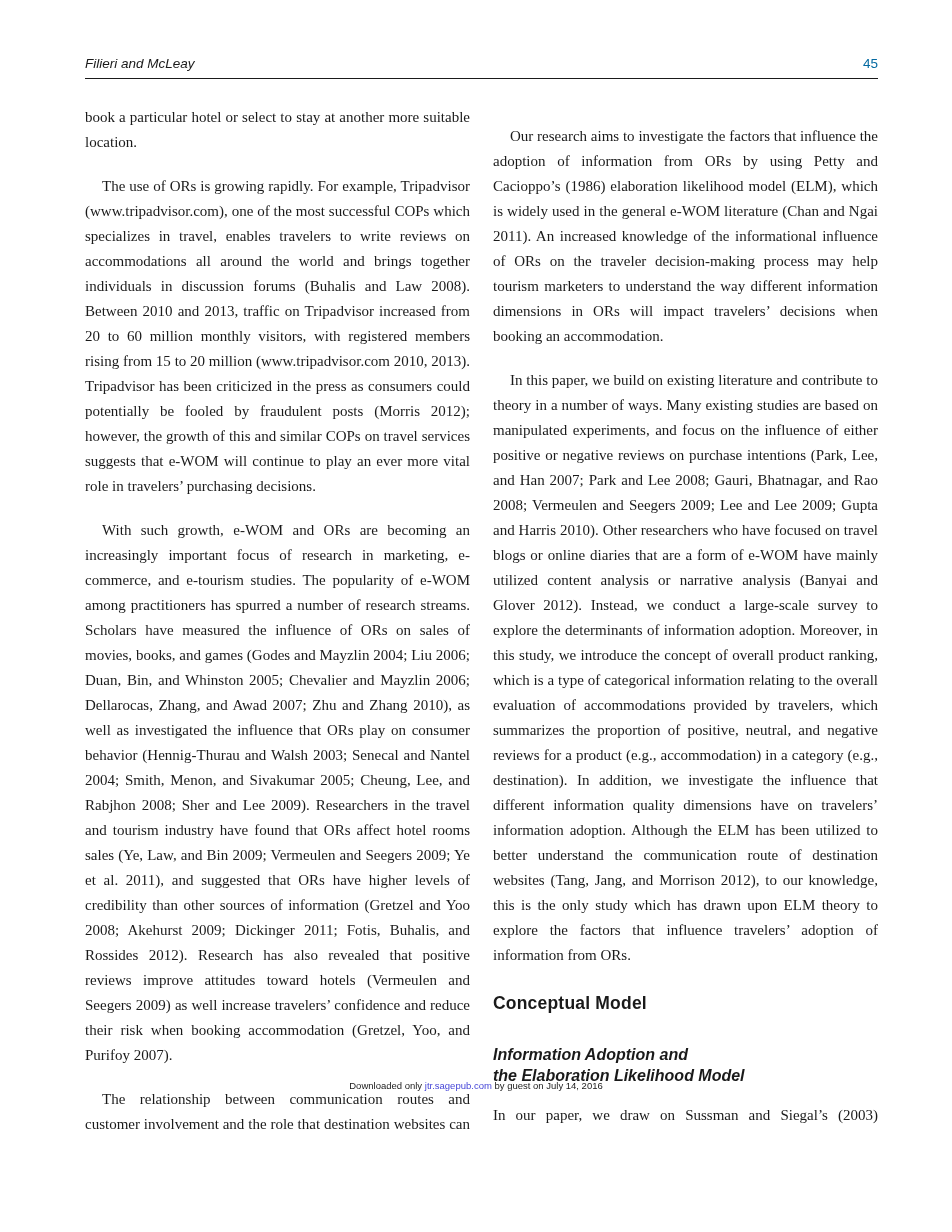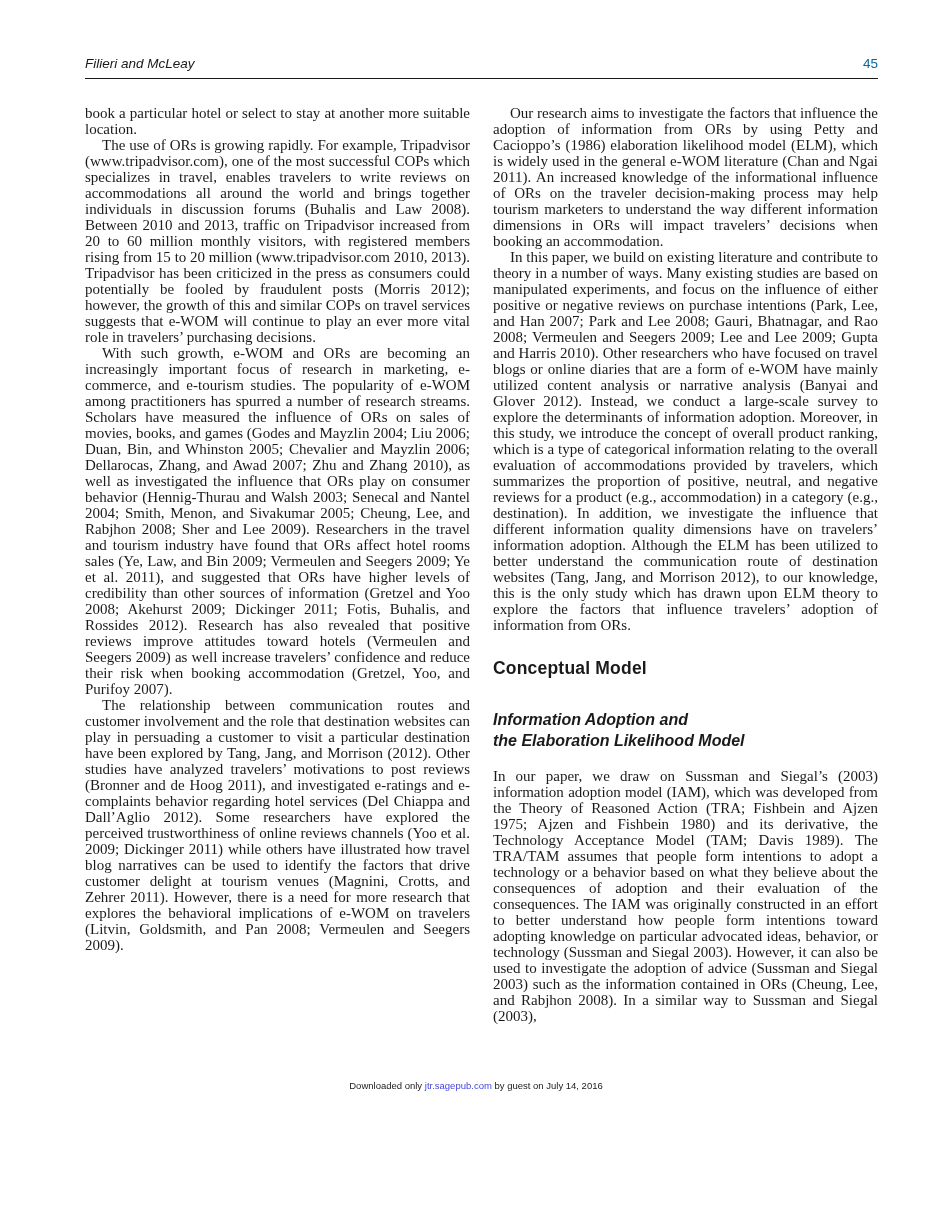--- a/index.html
+++ b/index.html
@@ -33,26 +33,26 @@
     color: #0369a1;
   }
   .columns {
     display: flex;
     gap: 23px;
     margin-top: 26px;
   }
   .column { width: 385px; }
   .para {
     font-size: 15px;
-    line-height: 16px;
+    line-height: 25px;
     text-align: justify;
     hyphens: auto;
     -webkit-hyphens: auto;
   }
-  .para.indent { text-indent: 17px; }
+  .para.indent { text-indent: 17px; margin-top: 19px; }
   .section-heading {
     font-family: "Liberation Sans", sans-serif;
     font-weight: bold;
     font-size: 17.5px;
     margin-top: 25px;
     margin-bottom: 30px;
     letter-spacing: 0.2px;
   }
   .subsection-heading {
     font-family: "Liberation Sans", sans-serif;

